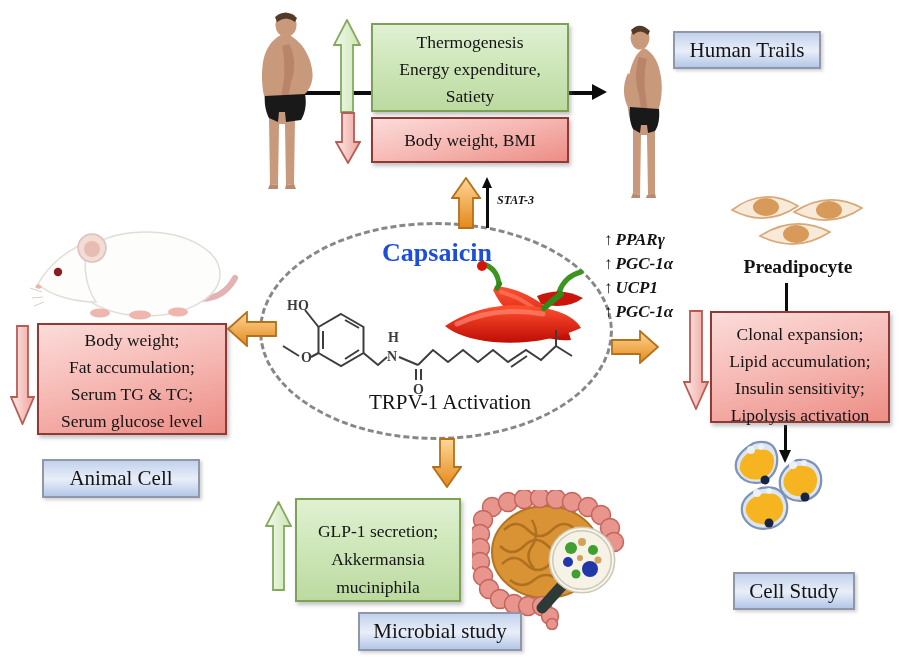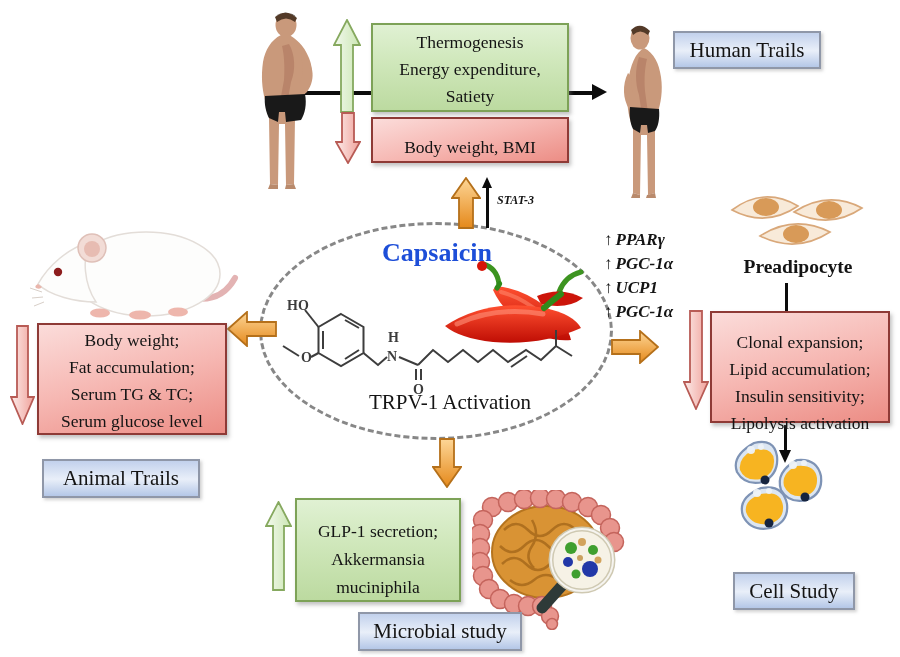--- a/index.html
+++ b/index.html
@@ -139,21 +139,21 @@
   <div class="abs green-box" style="left:371px;top:23px;width:198px;height:89px;padding-top:4px;box-sizing:border-box;">
     <div class="box-line">Thermogenesis</div>
     <div class="box-line">Energy expenditure,</div>
     <div class="box-line">Satiety</div>
   </div>
 
   <svg class="abs" style="left:335px;top:112px;z-index:3" width="26" height="52" viewBox="0 0 26 52" preserveAspectRatio="none">
     <polygon points="13,51 25,30 19,30 19,1 7,1 7,30 1,30" fill="url(#g-pk)" stroke="#b85b55" stroke-width="1.8"></polygon>
   </svg>
 
-  <div class="abs pink-box" style="left:371px;top:117px;width:194px;height:42px;display:flex;align-items:flex-end;justify-content:center;">
+  <div class="abs pink-box" style="left:371px;top:117px;width:194px;height:42px;display:flex;align-items:center;justify-content:center;">
     <div class="box-line">Body weight, BMI</div>
   </div>
 
   <div class="abs blue-label" style="left:673px;top:31px;width:144px;height:34px;">Human Trails</div>
 
   <svg class="abs" style="left:451px;top:177px;z-index:3" width="30" height="52" viewBox="0 0 30 52" preserveAspectRatio="none">
     <polygon points="15,1 29,21 22,21 22,51 8,51 8,21 1,21" fill="url(#g-or)" stroke="#b5701a" stroke-width="1.8"></polygon>
   </svg>
   <div class="abs bline" style="left:486px;top:186px;width:2.5px;height:42px;"></div>
   <div class="abs tri" style="left:482px;top:177px;border-bottom:11px solid #0c0c0c;border-left:5.5px solid transparent;border-right:5.5px solid transparent;"></div>
@@ -181,21 +181,21 @@
     <ellipse cx="66" cy="46" rx="13" ry="9" fill="#d89a58"></ellipse>
   </svg>
   <div class="abs bold-label" style="left:718px;top:256px;width:160px;">Preadipocyte</div>
 
   <div class="abs bline" style="left:785px;top:283px;width:2.5px;height:29px;"></div>
 
   <svg class="abs" style="left:683px;top:310px;z-index:3" width="26" height="100" viewBox="0 0 26 100" preserveAspectRatio="none">
     <polygon points="13,99 25,72 19,72 19,1 7,1 7,72 1,72" fill="url(#g-pk)" stroke="#b85b55" stroke-width="1.8"></polygon>
   </svg>
 
-  <div class="abs pink-box" style="left:710px;top:311px;width:180px;height:112px;padding-top:16px;box-sizing:border-box;">
+  <div class="abs pink-box" style="left:710px;top:311px;width:180px;height:112px;padding-top:8px;box-sizing:border-box;">
     <div class="box-line">Clonal expansion;</div>
     <div class="box-line">Lipid accumulation;</div>
     <div class="box-line">Insulin sensitivity;</div>
     <div class="box-line">Lipolysis activation</div>
   </div>
 
   <div class="abs bline" style="left:784px;top:425px;width:2.5px;height:28px;"></div>
   <div class="abs tri" style="left:779px;top:450px;border-top:13px solid #0c0c0c;border-left:6.5px solid transparent;border-right:6.5px solid transparent;"></div>
 
   <svg class="abs" style="left:729px;top:440px;z-index:3" width="98" height="94" viewBox="0 0 98 94">
@@ -242,21 +242,21 @@
   <svg class="abs" style="left:10px;top:325px;z-index:3" width="25" height="100" viewBox="0 0 25 100" preserveAspectRatio="none">
     <polygon points="12.5,99 24,72 18,72 18,1 7,1 7,72 1,72" fill="url(#g-pk)" stroke="#b85b55" stroke-width="1.8"></polygon>
   </svg>
 
   <div class="abs pink-box" style="left:37px;top:323px;width:190px;height:112px;padding-top:2px;box-sizing:border-box;">
     <div class="box-line">Body weight;</div>
     <div class="box-line">Fat accumulation;</div>
     <div class="box-line">Serum TG &amp; TC;</div>
     <div class="box-line">Serum glucose level</div>
   </div>
-  <div class="abs blue-label" style="left:42px;top:459px;width:154px;height:35px;">Animal Trails</div>
+  <div class="abs blue-label" style="left:42px;top:459px;width:154px;height:35px;">Animal Cell</div>
 
   <svg class="abs" style="left:432px;top:438px;z-index:3" width="30" height="50" viewBox="0 0 30 50" preserveAspectRatio="none">
     <polygon points="15,49 29,29 22,29 22,1 8,1 8,29 1,29" fill="url(#g-or)" stroke="#b5701a" stroke-width="1.8"></polygon>
   </svg>
 
 
   <svg class="abs" style="left:265px;top:501px;z-index:3" width="27" height="90" viewBox="0 0 27 90" preserveAspectRatio="none">
     <polygon points="13.5,1 26,25 19,25 19,89 8,89 8,25 1,25" fill="url(#g-gr)" stroke="#86a95f" stroke-width="1.8"></polygon>
   </svg>
 

